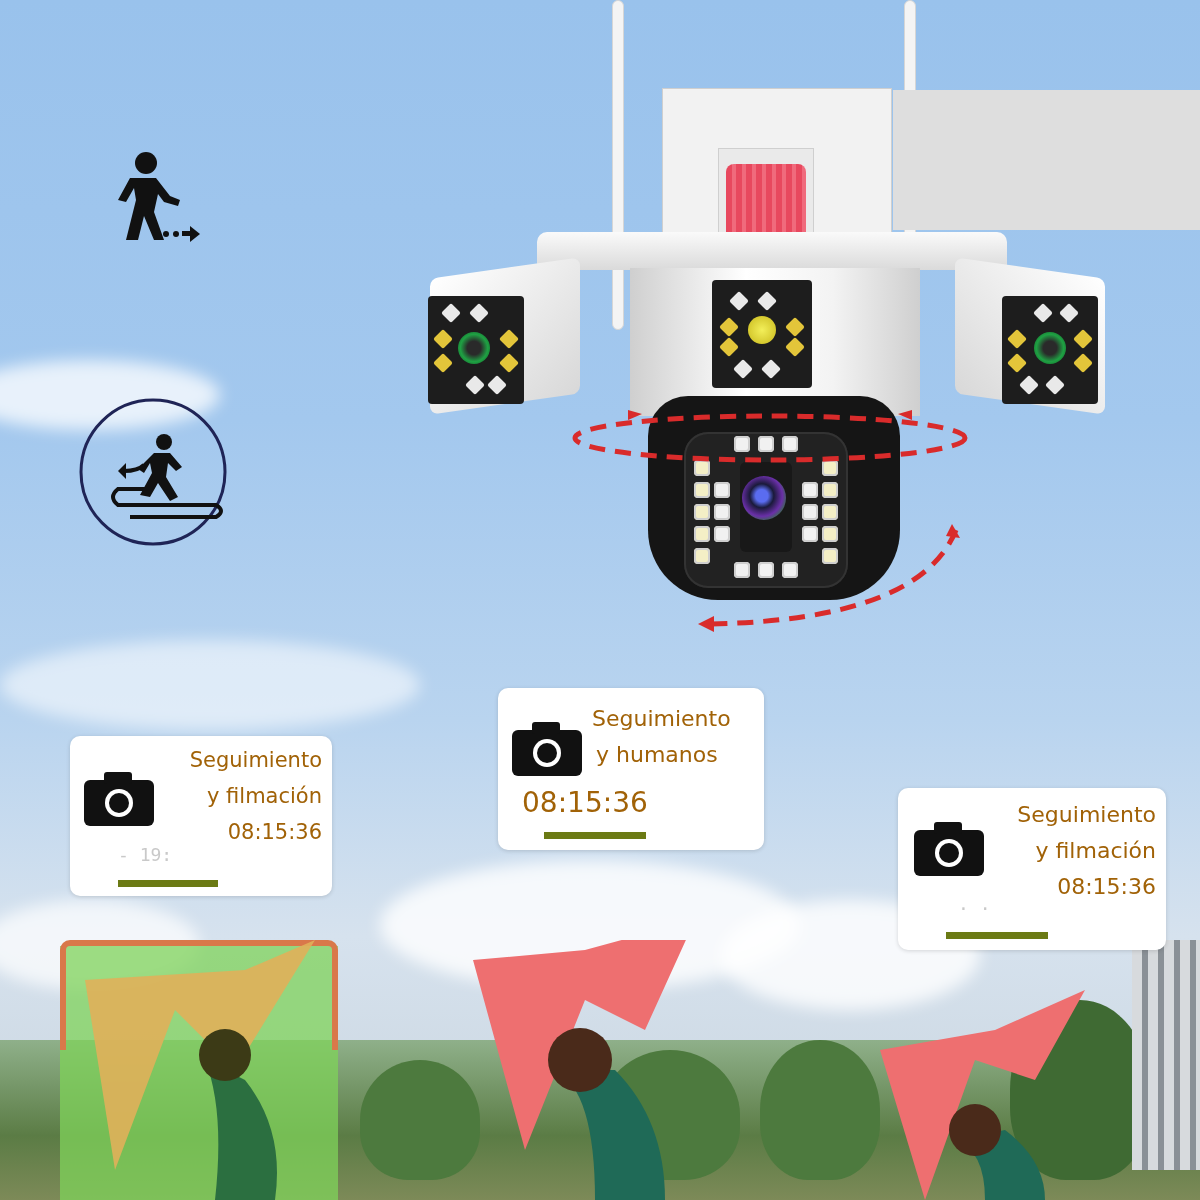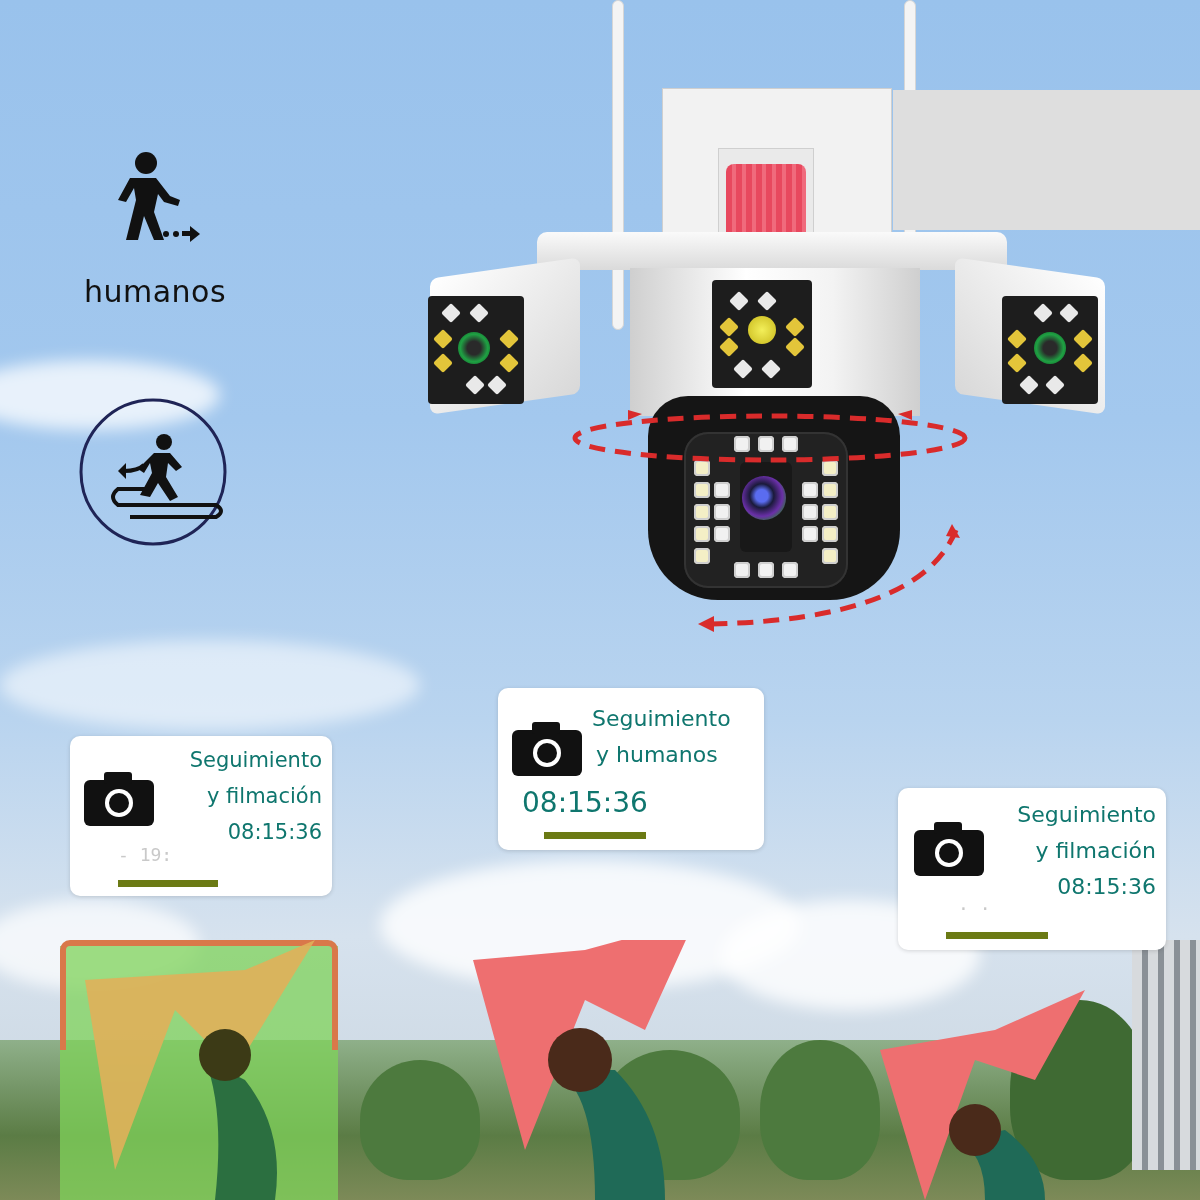--- a/index.html
+++ b/index.html
@@ -30,21 +30,21 @@
   .lens { position:absolute; border-radius:50%; }
   .hex { position:absolute; width: 16px; height: 16px; border-radius: 4px; background: #f1f1f1; box-shadow: inset 0 0 0 2px #cfcfcf; }
   .hex.y { background:#f4efc6; }
 
   
   .card {
     position: absolute; background: #fff; border-radius: 10px;
     box-shadow: 0 1px 4px rgba(0,0,0,0.15);
   }
   .card .cam-icon { position:absolute; }
-  .card .line { position:absolute; color:#0f766e; font-family: "DejaVu Sans", sans-serif; white-space: nowrap; text-align: right; }
+  .card .line { position:absolute; color:#a16207; font-family: "DejaVu Sans", sans-serif; white-space: nowrap; text-align: right; }
   .card .bar { position:absolute; height: 7px; background: #6b7a14; }
   .card .ghost { position:absolute; color:#c9c9c9; font-family:"DejaVu Sans Mono", monospace; font-size:18px; }
 
   
   .scene { position:absolute; left:0; top:940px; width:1200px; height:260px; overflow:hidden; }
   .tree { position:absolute; border-radius: 50% 50% 40% 40%; background: #4d7a3e; }
   .kite { position:absolute; }
 </style>
 </head>
 <body>
@@ -58,21 +58,20 @@
 <div>
   <svg class="abs" style="left:100px; top:150px;" width="110" height="100" viewBox="0 0 110 100">
     <circle cx="46" cy="13" r="11" fill="#111"></circle>
     <path d="M30 28 L56 28 L70 46 L80 50 L78 56 L64 52 L58 44 L54 62 L64 90 L54 90 L44 66 L38 90 L26 90 L36 50 L34 38 L26 52 L18 50 Z" fill="#111"></path>
     <circle cx="66" cy="84" r="3" fill="#111"></circle>
     <circle cx="76" cy="84" r="3" fill="#111"></circle>
     <rect x="82" y="81" width="12" height="5" fill="#111"></rect>
     <path d="M90 76 L100 84 L90 92 Z" fill="#111"></path>
   </svg>
   <div class="feature-text" style="left:40px; top:268px; width:230px;">
-    <div>humanos</div>
   </div>
 </div>
 
 <div>
   <svg class="abs" style="left:78px; top:397px;" width="150" height="150" viewBox="0 0 150 150">
     <circle cx="75" cy="75" r="72" fill="none" stroke="#1f2456" stroke-width="3"></circle>
     <circle cx="86" cy="45" r="8" fill="#111"></circle>
     <path d="M76 56 L92 56 L104 70 L98 74 L90 66 L88 80 L100 100 L92 104 L80 86 L72 100 L62 98 L74 76 L72 66 L66 76 L60 72 Z" fill="#111"></path>
     <path d="M48 66 L40 74 L48 82 Z" fill="#111"></path>
     <path d="M46 74 Q60 74 66 68" stroke="#111" stroke-width="4" fill="none"></path>

